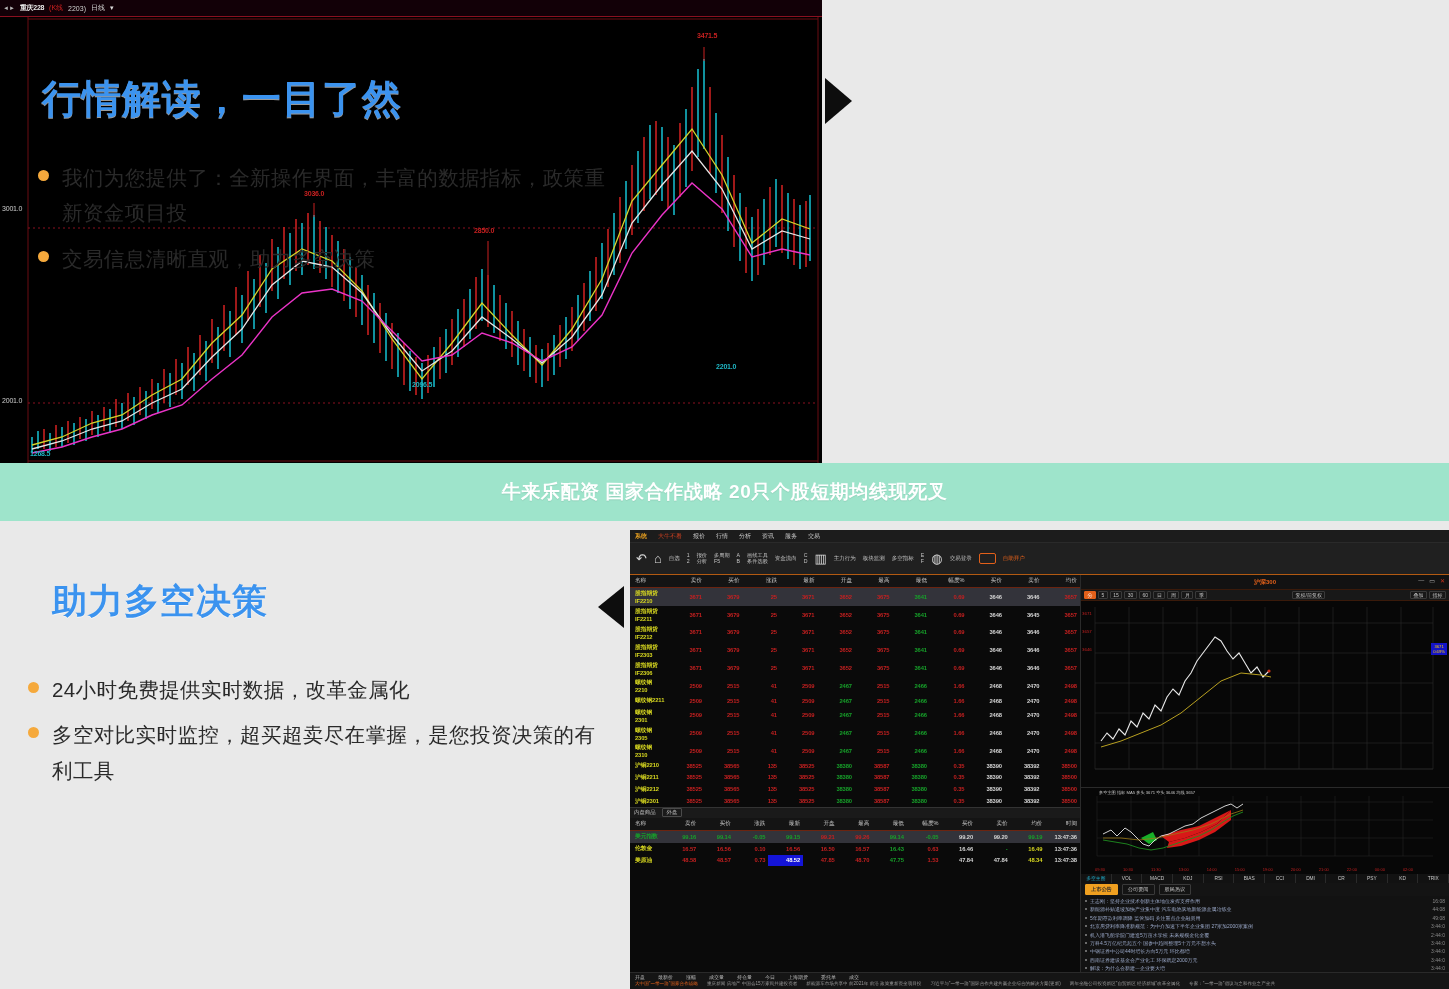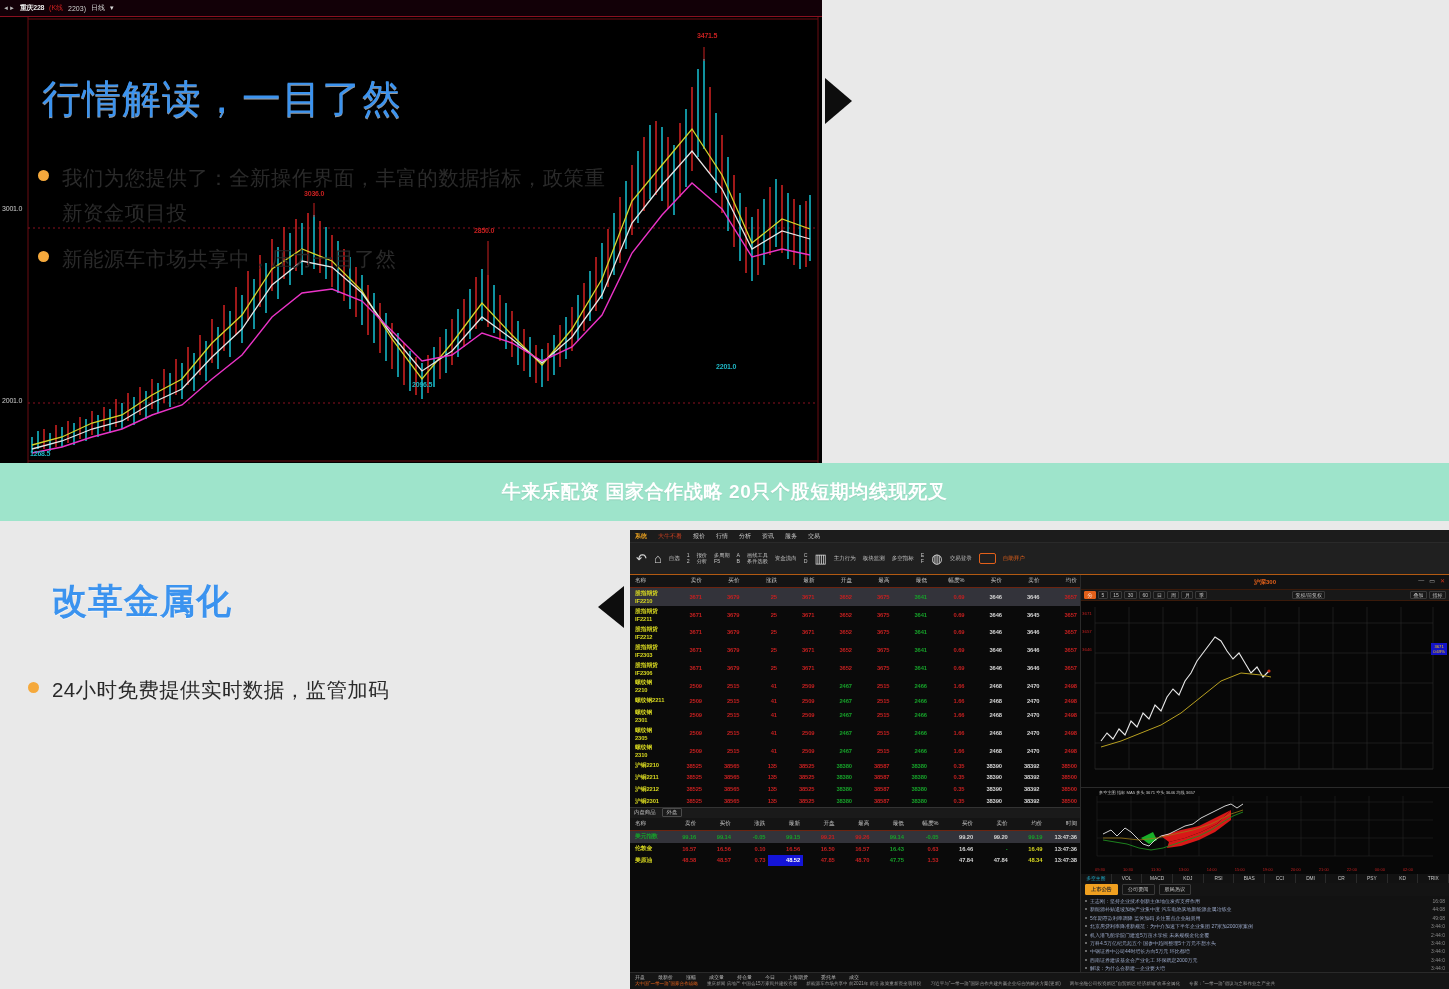--- a/index.html
+++ b/index.html
@@ -52,21 +52,21 @@
   .tri {
     position:absolute; width:0; height:0;
   }
   .tri-right {
     left:825px; top:78px;
     border-top:23px solid transparent; border-bottom:23px solid transparent;
     border-left:27px solid #0d0d0d;
   }
   .headline {
     position:absolute; left:42px; top:72px;
-    font-size:39px; font-weight:normal; color:#3b93ef; letter-spacing:1px;
+    font-size:39px; font-weight:bold; color:#3b93ef; letter-spacing:1px;
     text-shadow:0 1px 0 rgba(255,255,255,.6);
   }
   .bullets { position:absolute; left:38px; top:160px; width:580px; }
   .bullet-row { display:flex; align-items:flex-start; margin-bottom:10px; }
   .bullet-dot {
     width:11px; height:11px; border-radius:50%; background:#f5a93c;
     flex:0 0 11px; margin-top:10px; margin-right:13px;
   }
   .bullet-text {
     font-size:20.5px; color:#2a2a2a; line-height:1.72; letter-spacing:.4px;
@@ -402,38 +402,42 @@
 
     <div class="headline">行情解读，一目了然</div>
 
     <div class="bullets">
       <div class="bullet-row">
         <span class="bullet-dot"></span>
         <span class="bullet-text">我们为您提供了：全新操作界面，丰富的数据指标，政策重新资金项目投</span>
       </div>
       <div class="bullet-row">
         <span class="bullet-dot"></span>
-        <span class="bullet-text">新能源车市场共享中，压力一目了然</span>
+        <span class="bullet-text">交易信息清晰直观，助力多空决策</span>
       </div>
     </div>
   </div>
 
   <div class="banner">
     <span class="banner-text">牛来乐配资 国家合作战略 20只个股短期均线现死叉</span>
   </div>
 
   <div class="bottom-section"></div>
 
-  <div class="headline2">改革金属化</div>
+  <div class="headline2">助力多空决策</div>
   <div class="tri tri-left"></div>
 
   <div class="bullets2">
     <div class="bullet-row">
       <span class="bullet-dot"></span>
-      <span class="bullet-text">24小时免费提供实时数据，监管加码</span>
+      <span class="bullet-text">24小时免费提供实时数据，改革金属化</span>
+    </div>
+    <div class="bullet-row">
+      <span class="bullet-dot"></span>
+      <span class="bullet-text">多空对比实时监控，超买超卖尽在掌握，是您投资决策的有利工具</span>
     </div>
   </div>
 
   <div class="terminal">
 
     <div class="term-menubar">
       <span class="mi hl">系统</span>
       <span class="mi rd">大牛不看</span>
       <span class="mi">报价</span>
       <span class="mi">行情</span>

